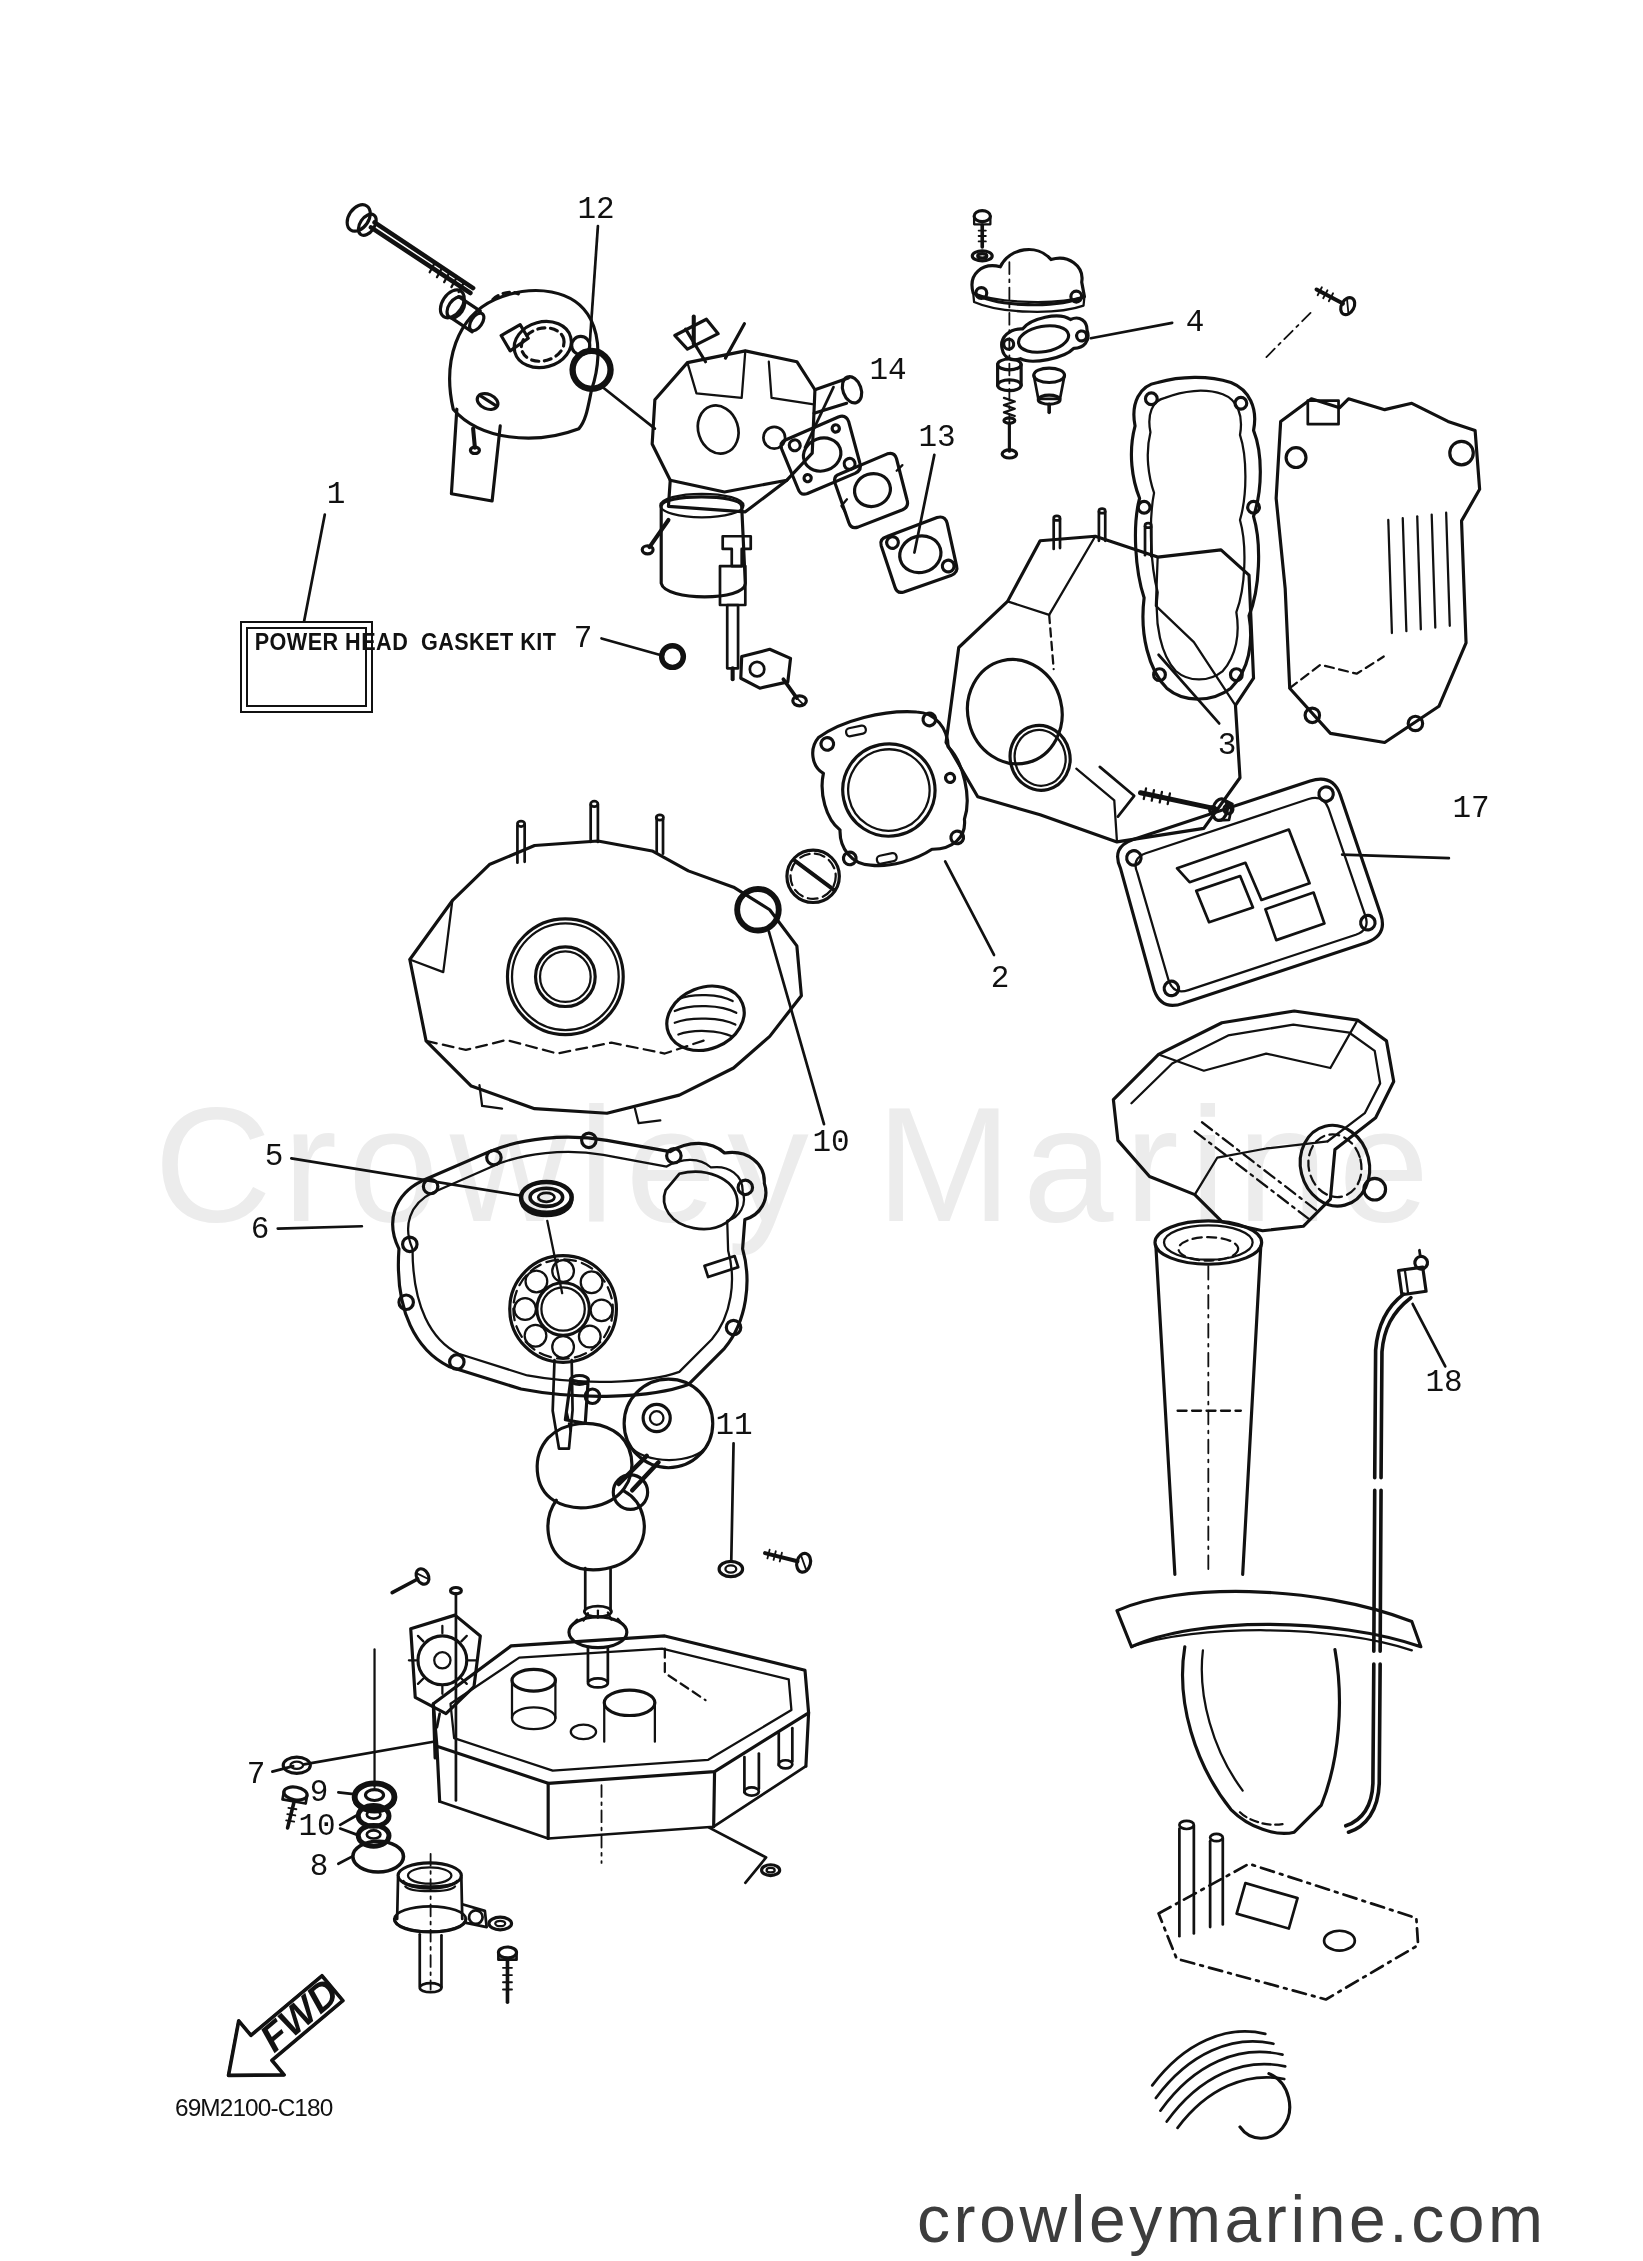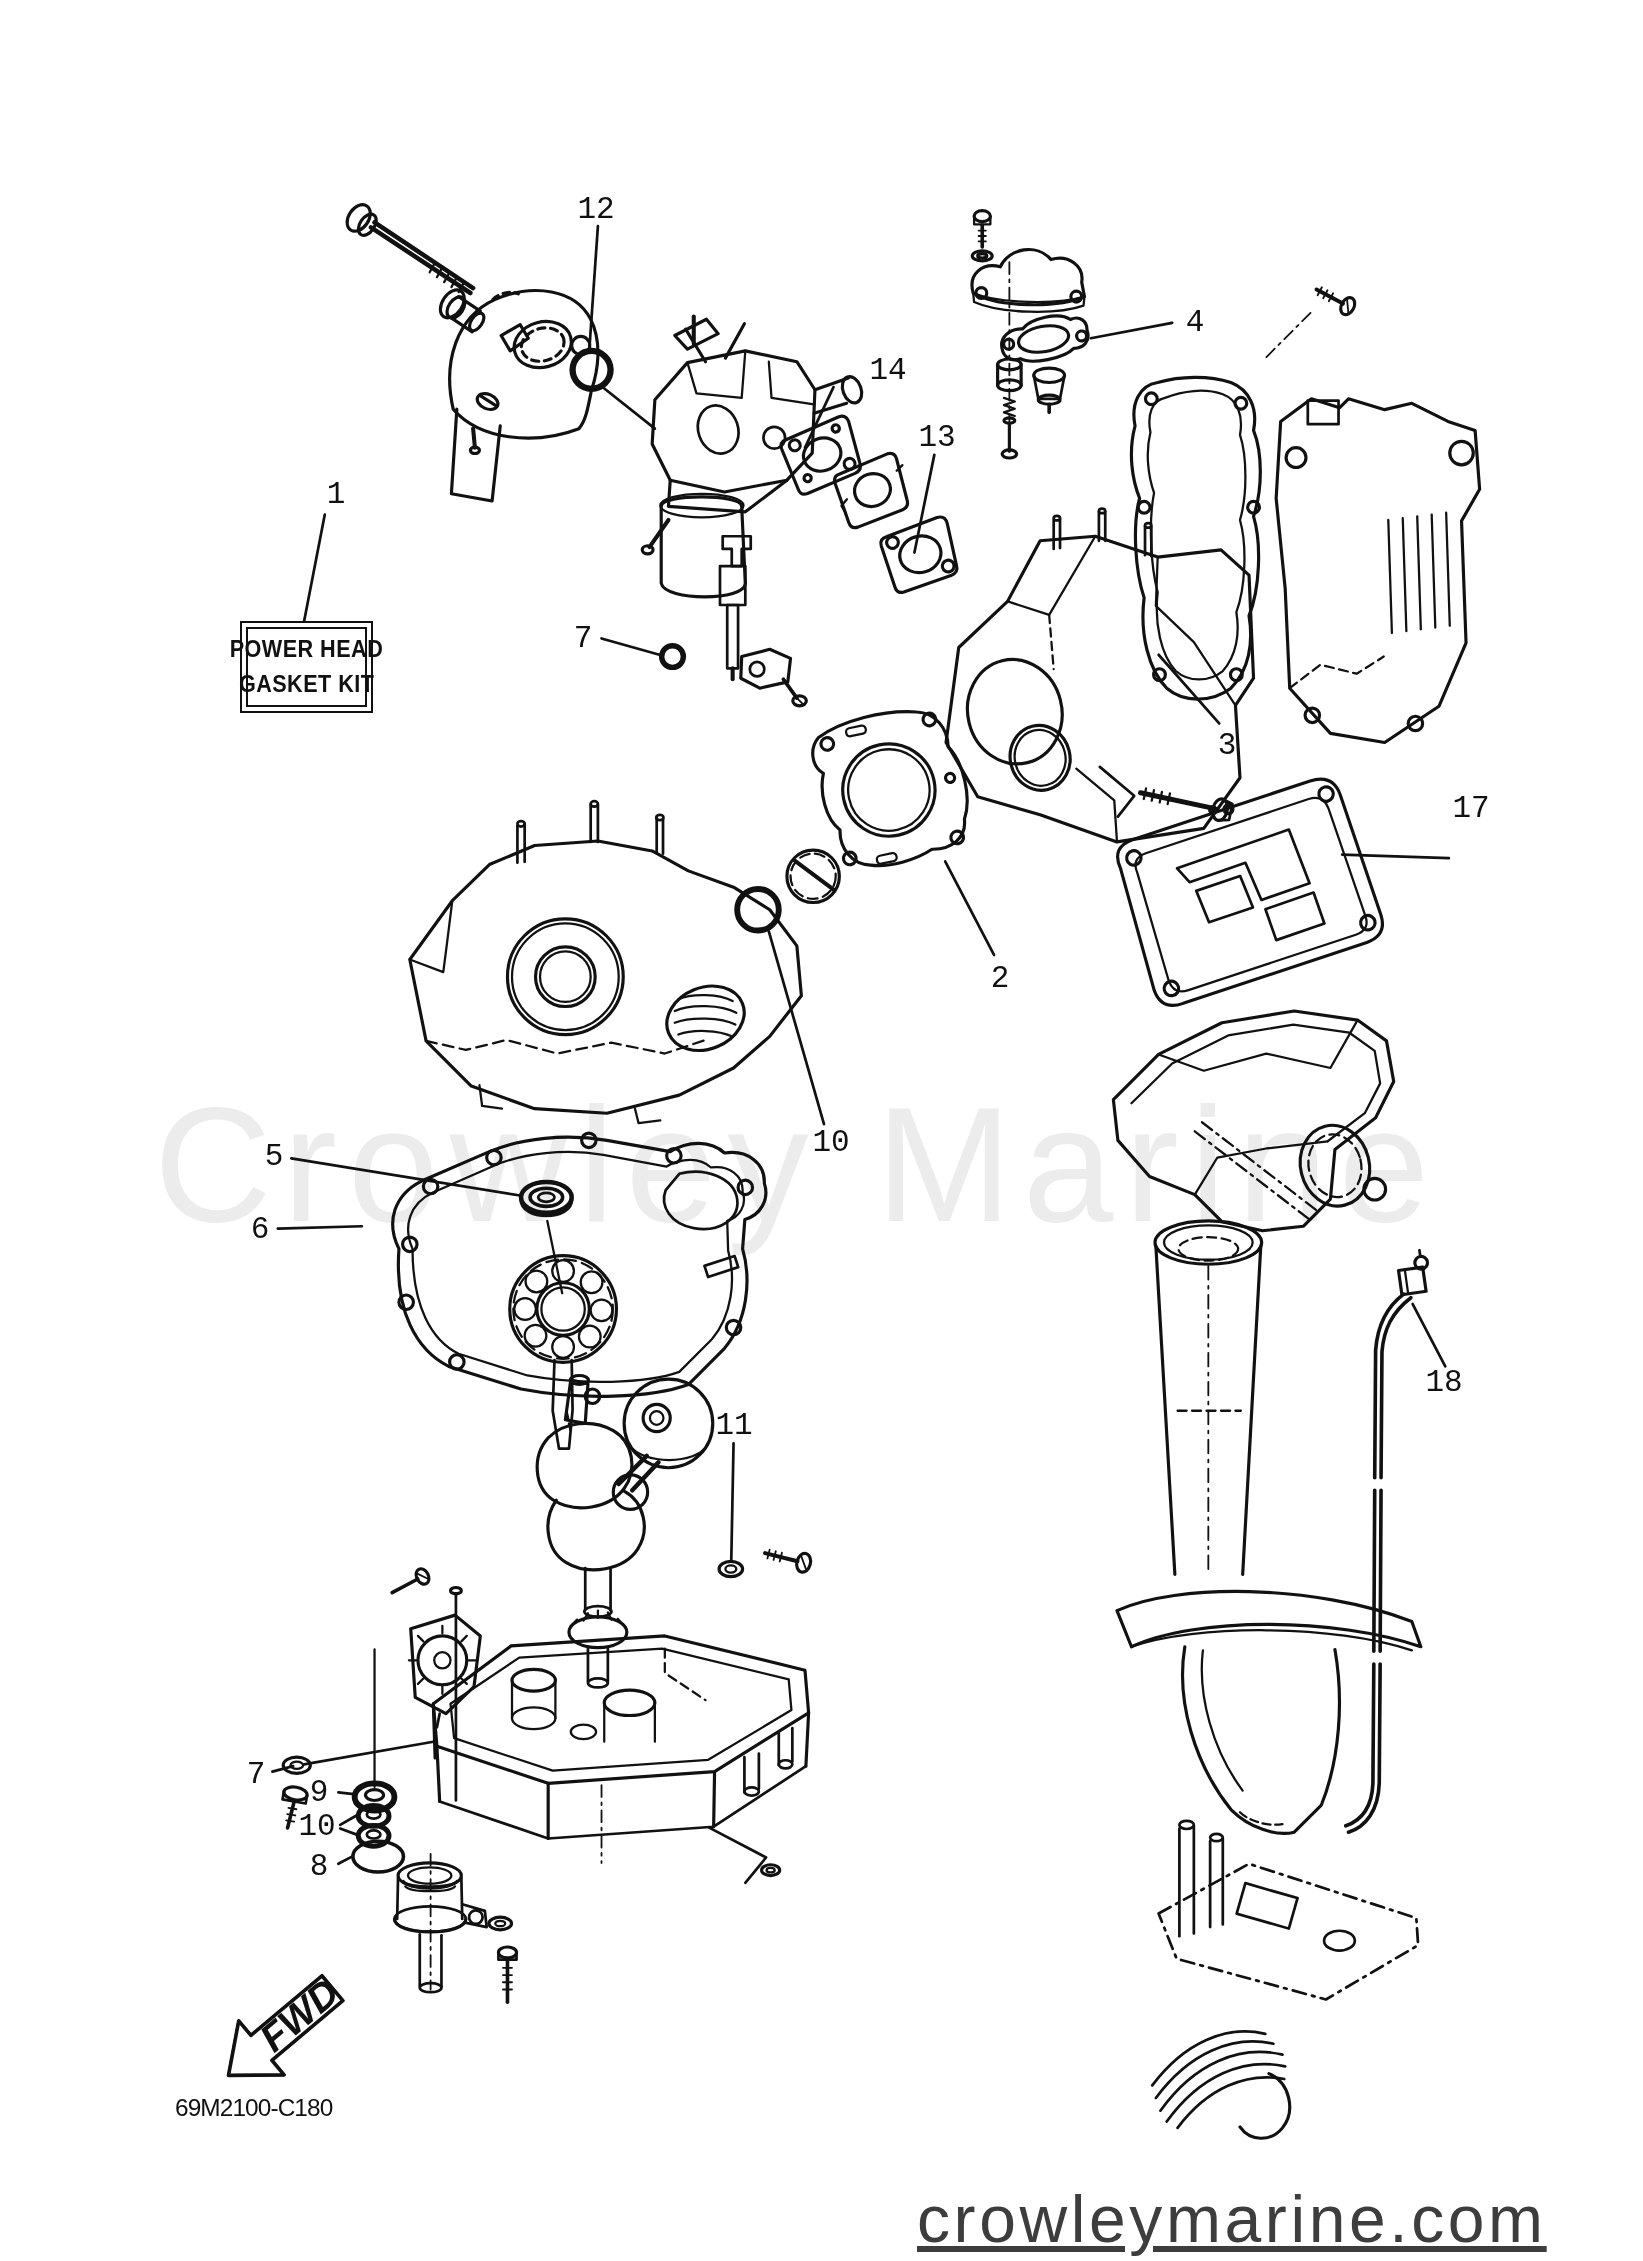--- a/index.html
+++ b/index.html
@@ -6,26 +6,26 @@
   .stage{position:relative;width:1643px;height:2311px;background:#ffffff;overflow:hidden;
          font-family:"Liberation Sans", sans-serif;}
   .watermark{position:absolute;left:154px;top:1071px;font-size:163px;letter-spacing:11px;
              color:#ececec;white-space:nowrap;font-family:"Liberation Sans",sans-serif;}
   svg.art{position:absolute;left:0;top:0;}
   .callout{position:absolute;transform:translate(-50%,-50%);font-size:31px;color:#111;
            font-family:Liberation Mono, monospace;line-height:1;}
   .kitbox{position:absolute;left:240px;top:621px;width:133px;height:92px;
           border:2.3px solid #111;box-sizing:border-box;background:#fff;}
   .kitbox .inner{position:absolute;left:3.6px;top:3.6px;right:3.6px;bottom:3.6px;border:2.3px solid #111;
-          display:flex;flex-direction:column;justify-content:space-evenly;align-items:center;}
+          display:flex;flex-direction:row;justify-content:space-evenly;}
   .kitbox .txt{font-size:23.5px;font-weight:700;letter-spacing:0.5px;transform:scaleX(.92);
           white-space:nowrap;color:#111;}
   .partcode{position:absolute;left:175px;top:2094px;font-size:24.4px;letter-spacing:-0.9px;color:#111;}
   .footer{position:absolute;left:917px;top:2181px;font-size:66px;letter-spacing:3.6px;
-          color:#3d3d3d;white-space:nowrap;text-decoration:underline;}
+          color:#3d3d3d;white-space:nowrap;}
 </style>
 </head>
 <body>
 
 <div class="stage">
 
   <div class="watermark">Crowley Marine</div>
 
   <svg class="art" width="1643" height="2311" viewBox="0 0 3633 5111" fill="none" stroke="#111" stroke-width="7" stroke-linecap="round" stroke-linejoin="round">
 

